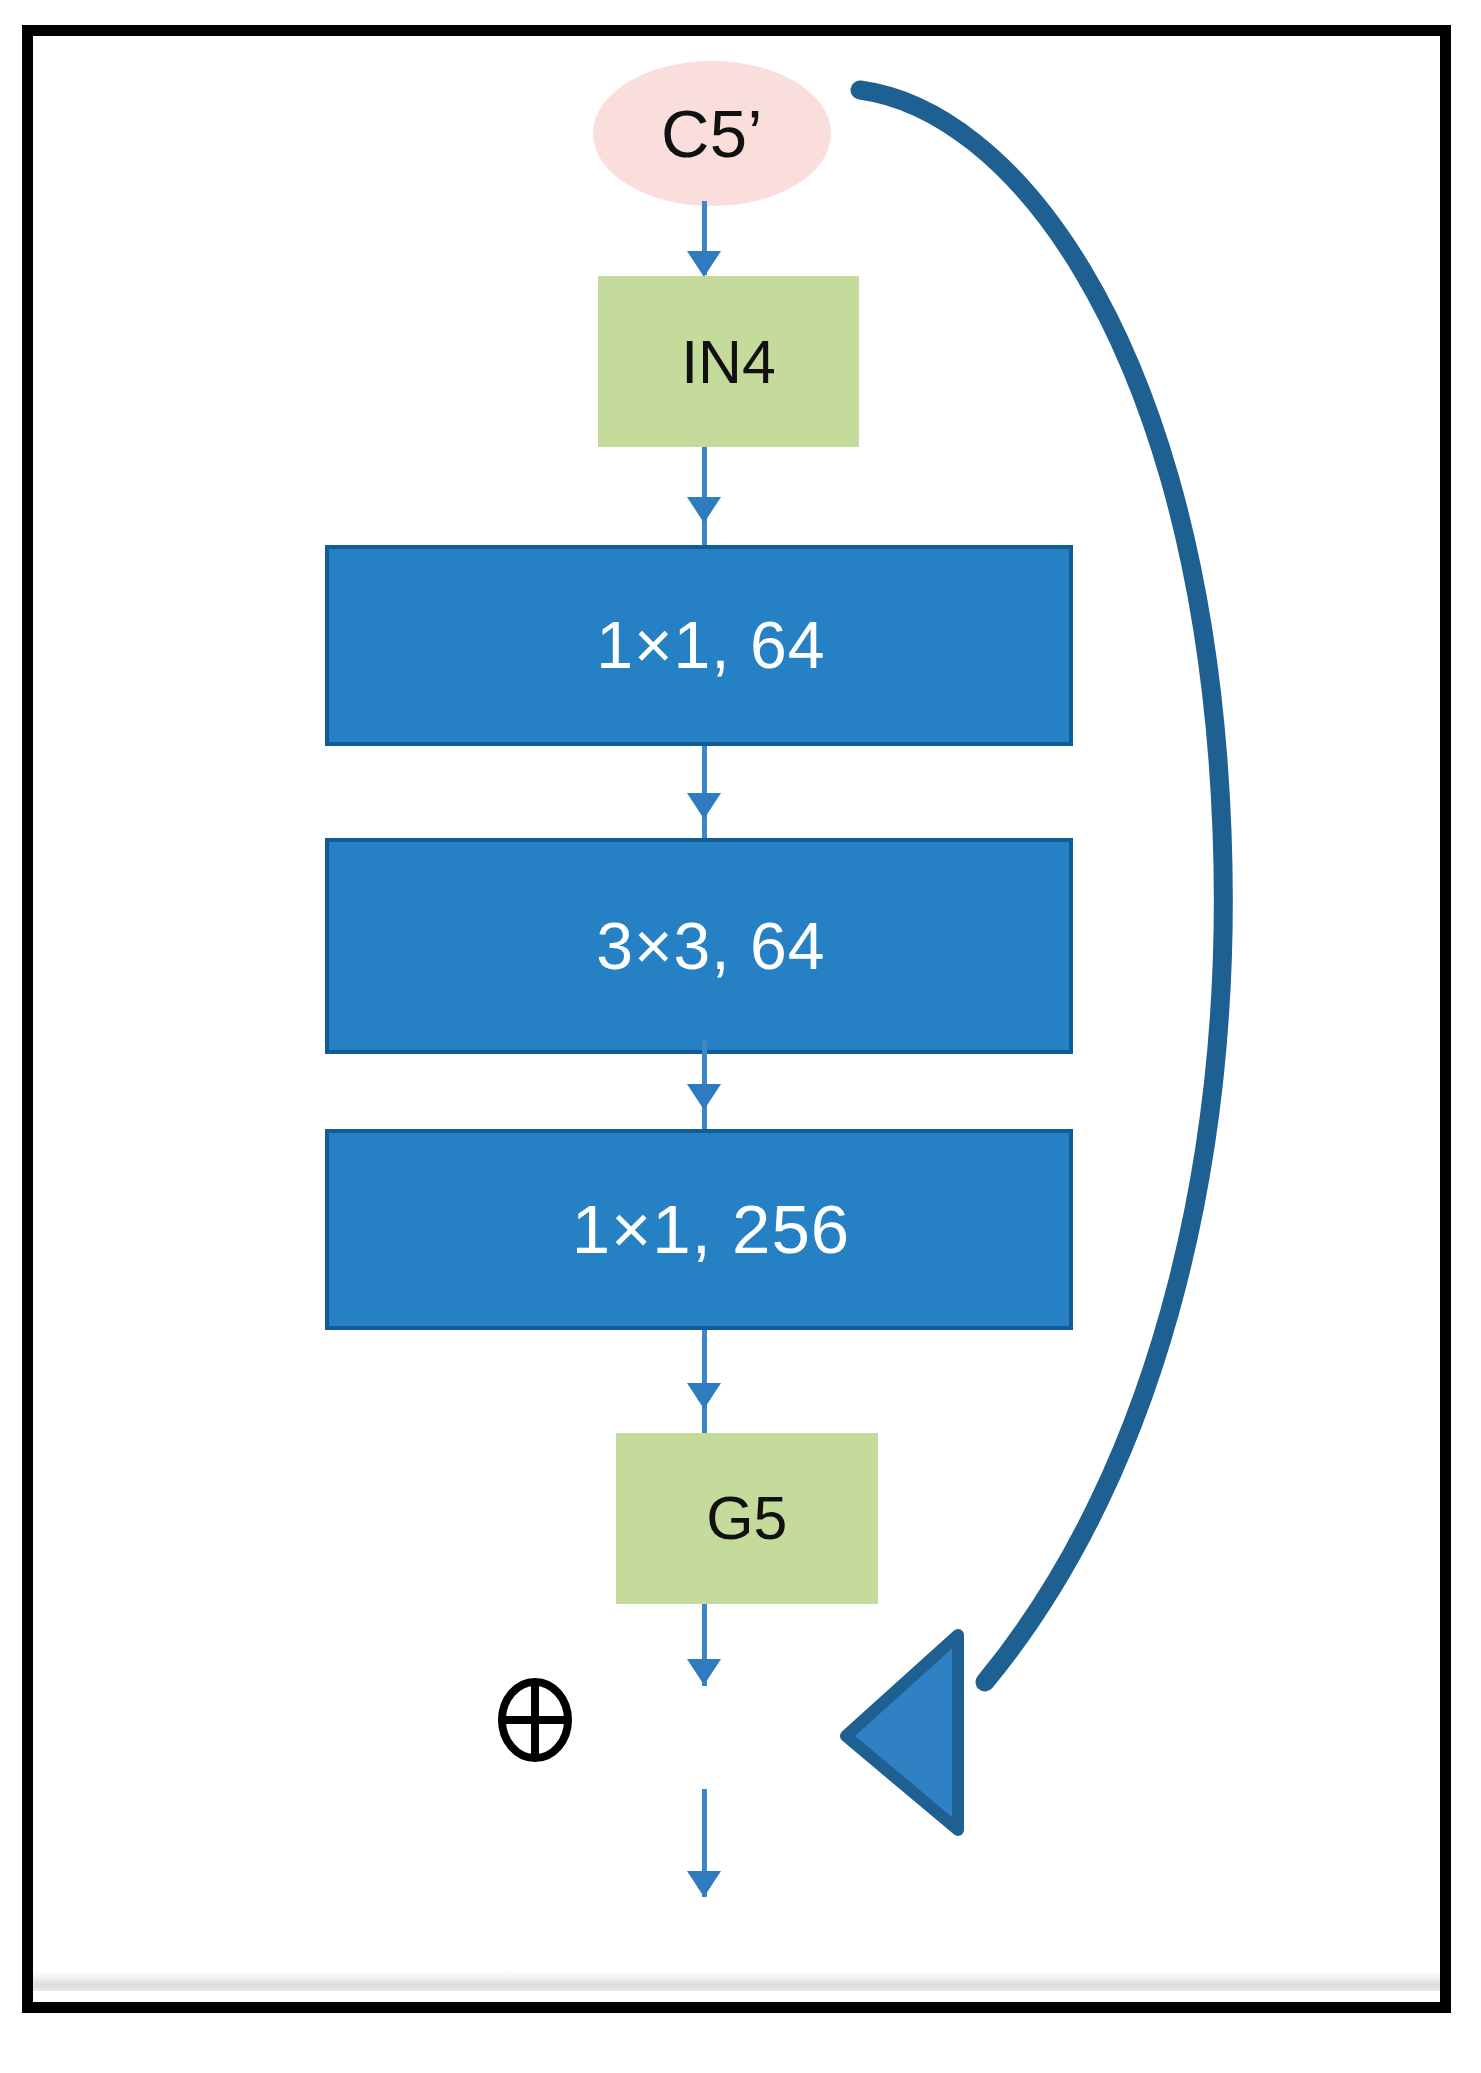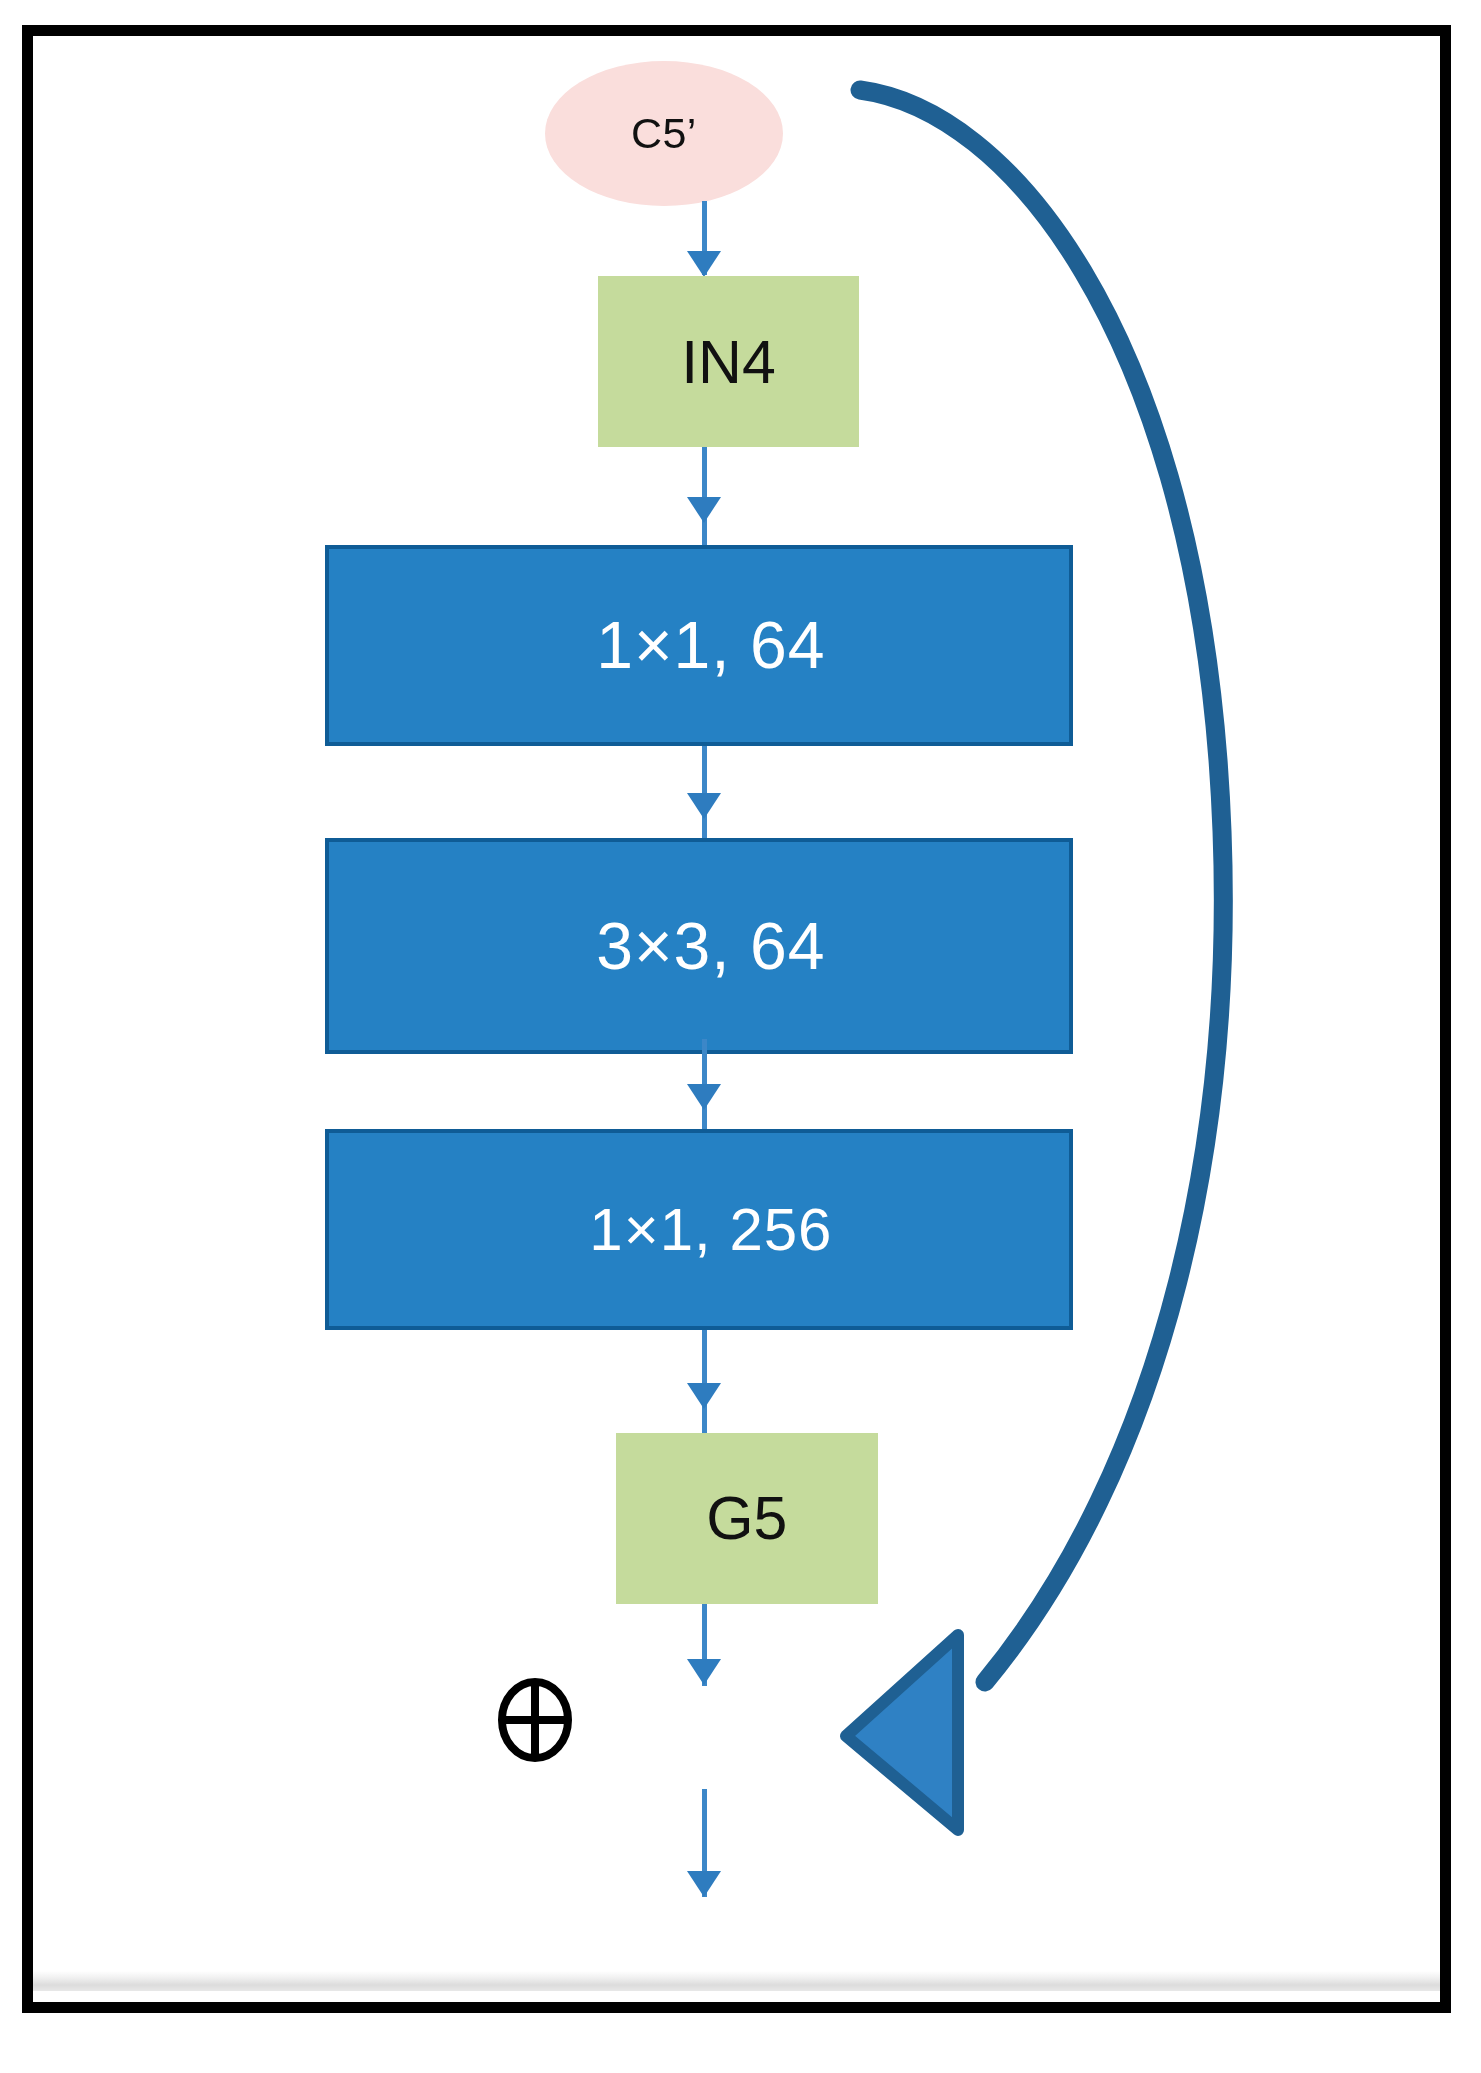--- a/index.html
+++ b/index.html
@@ -115,21 +115,21 @@
 
   <svg id="curve-layer" viewBox="0 0 1481 2073" width="1481" height="2073" xmlns="http://www.w3.org/2000/svg">
 
     <path d="M 860 90
              C 1010 110, 1185 330, 1218 760
              C 1246 1135, 1160 1470, 985 1682" fill="none" stroke="#1F6093" stroke-width="19" stroke-linecap="round"></path>
 
     <path d="M 958 1635 L 958 1830 L 846 1736 Z" fill="#2F81C4" stroke="#1F6093" stroke-width="12" stroke-linejoin="round"></path>
   </svg>
 
-  <div class="ellipse-node" style="left: 545px; top: 60.8151px; width: 237.806px; height: 145.427px; font-size: 43px;">
+  <div class="ellipse-node" style="left: 593px; top: 60.8151px; width: 237.806px; height: 145.427px; font-size: 67px;">
     <span>C5’</span>
   </div>
 
   <div class="conn" style="left: 701.526px; top: 200.954px; height: 74.0357px; width: 5.28457px;"></div>
   <div class="conn-head" style="left: 686.994px; top: 251.193px; border-left-width: 17.1748px; border-right-width: 17.1748px; border-top-width: 26.4413px;"></div>
 
   <div class="green-node" style="left: 570.733px; top: 276.312px; width: 261.586px; height: 170.547px; font-size: 60.8151px;">
     <span>IN4</span>
   </div>
 
@@ -143,21 +143,21 @@
   <div class="conn" style="left: 701.526px; top: 745.645px; height: 95.1888px; width: 5.28457px;"></div>
   <div class="conn-head" style="left: 686.994px; top: 793.24px; border-left-width: 17.1748px; border-right-width: 17.1748px; border-top-width: 26.4413px;"></div>
 
   <div class="blue-node" style="left: 325.001px; top: 838.19px; width: 747.766px; height: 216px; font-size: 66.1033px; align-items: center;">
     <span>3×3,  64</span>
   </div>
 
   <div class="conn" style="left: 701.526px; top: 1039.14px; height: 92.5446px; width: 5.28457px;"></div>
   <div class="conn-head" style="left: 686.994px; top: 1084.09px; border-left-width: 17.1748px; border-right-width: 17.1748px; border-top-width: 26.4413px;"></div>
 
-  <div class="blue-node" style="left: 325.001px; top: 1129.04px; width: 747.766px; height: 200.954px; font-size: 60px;">
+  <div class="blue-node" style="left: 325.001px; top: 1129.04px; width: 747.766px; height: 200.954px; font-size: 69px;">
     <span>1×1,  256</span>
   </div>
 
   <div class="conn" style="left: 701.526px; top: 1330px; height: 105.765px; width: 5.28457px;"></div>
   <div class="conn-head" style="left: 686.994px; top: 1382.88px; border-left-width: 17.1748px; border-right-width: 17.1748px; border-top-width: 26.4413px;"></div>
 
   <div class="green-node" style="left: 589px; top: 1433.12px; width: 261.586px; height: 170.547px; font-size: 60.8151px;">
     <span>G5</span>
   </div>
 

